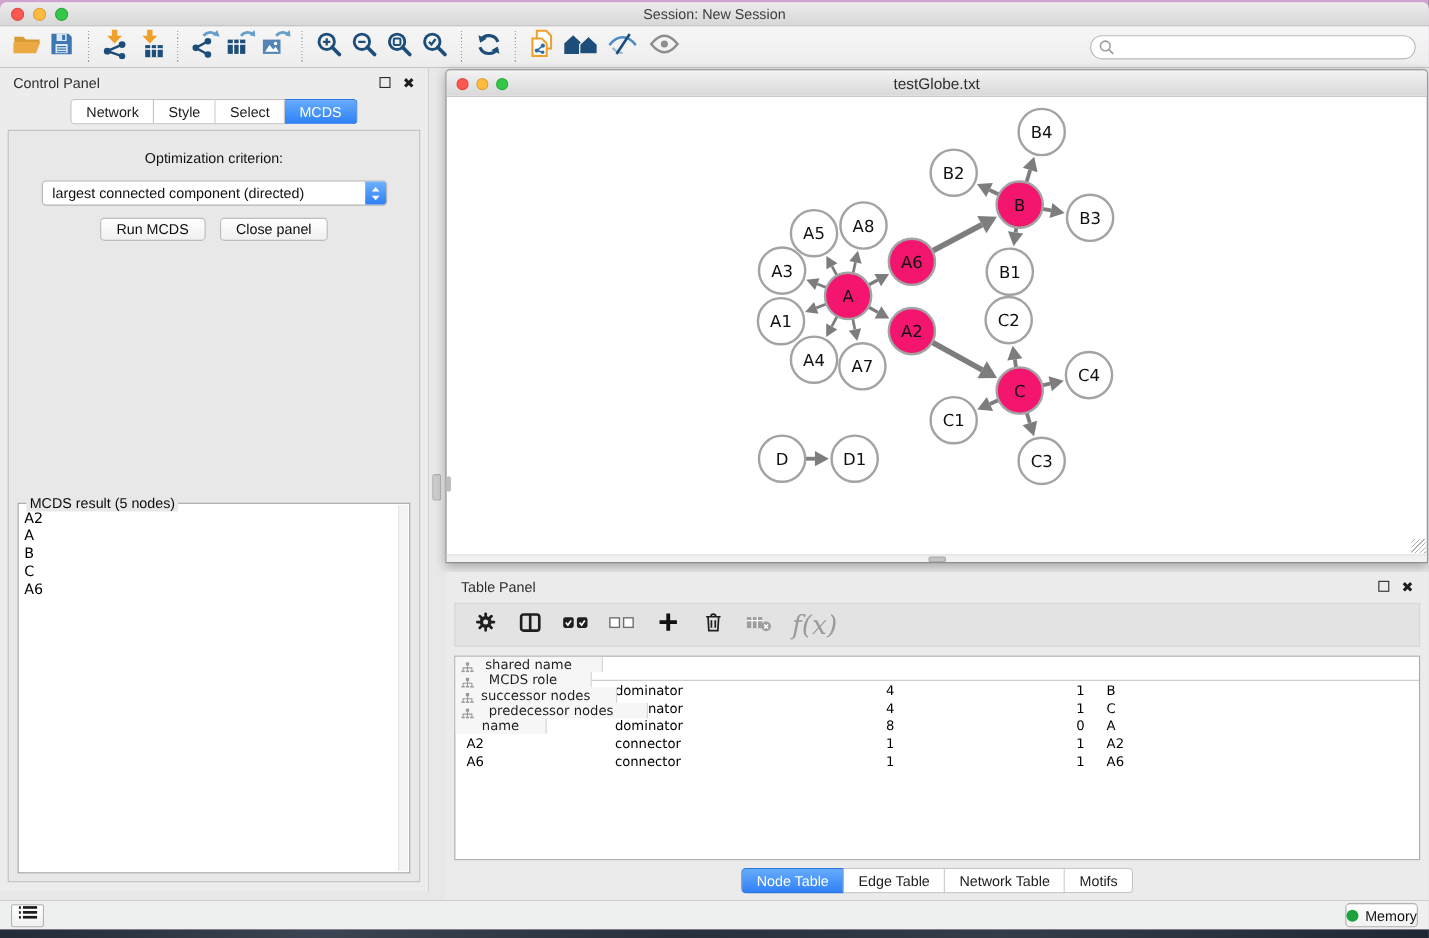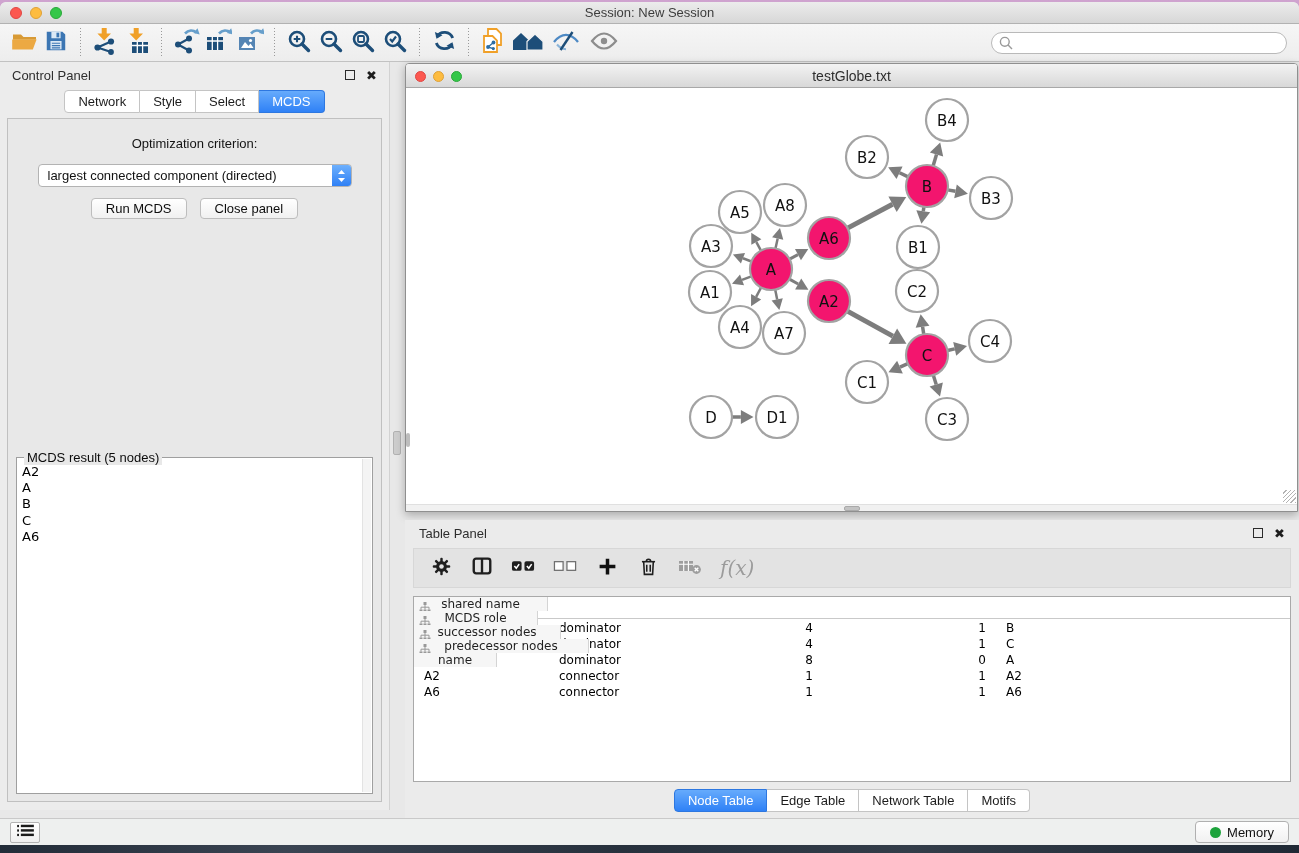--- a/index.html
+++ b/index.html
@@ -105,41 +105,41 @@
                  background:repeating-linear-gradient(135deg,transparent 0 2px,#b3b3b3 2px 3px); }
 
   
   .table-panel { position:absolute; left:405px; top:458px; right:0; bottom:0;
                  background:#ebebeb; display:flex; flex-direction:column; }
   .tp-header { height:26px; flex:0 0 26px; display:flex; align-items:center;
                padding:0 14px; font-size:13px; color:#2e2e2e; }
   .tp-toolbar { height:40px; flex:0 0 40px; margin:2px 8px 0; background:#e3e3e3;
                 border:1px solid #d7d7d7; display:flex; align-items:center; gap:17px; padding:0 15px; }
   .tp-icon { display:flex; align-items:center; justify-content:center; min-width:24px; }
-  .fx-label { font-family:"DejaVu Serif",serif; font-style:italic; font-size:20px; color:#9b9b9b; }
+  .fx-label { font-family:"DejaVu Serif",serif; font-style:italic; font-size:24px; color:#9b9b9b; }
   .tp-table { margin:8px 8px 0; height:186px; background:#fff; border:1px solid #a9a9a9;
               overflow:hidden; font-family:"DejaVu Sans",sans-serif; }
   .tp-thead { display:flex; height:22px; border-bottom:1px solid #c9c9c9;flex-direction:column; }
   .th { position:relative; height:100%; background:#f6f6f6; border-right:1px solid #d4d4d4;
         display:flex; align-items:center; justify-content:center;
         font-size:12px; color:#1f1f1f; }
   .th.filler { flex:1; background:#fff; border-right:none; }
   .hicon { position:absolute; left:5px; top:5px; }
   .tp-tbody { margin-top:1px; }
   .tr { display:flex; height:16px; align-items:center; }
   .td { font-size:12px; color:#000; height:100%; line-height:16px; }
   .tp-tabs-row { flex:1; display:flex; align-items:center; justify-content:center; }
 
   
   .statusbar { height:27px; flex:0 0 27px; background:#eef0ef; border-top:1px solid #c9c9c9;
                display:flex; align-items:center; padding:0 10px; }
   .list-btn { width:30px; height:21px; border:1px solid #b3b3b3; border-radius:2px;
               background:linear-gradient(#fff,#efefef);
               display:flex; align-items:center; justify-content:center; }
-  .memory-btn { margin-left:auto; height:22px; padding:0 14px; display:flex; align-items:center;
+  .memory-btn { margin-left:auto; height:22px; padding:0 0; display:flex; align-items:center;
                 gap:6px; background:linear-gradient(#fff,#f1f1f1); border:1px solid #b0b0b0;
                 border-radius:4px; font-size:13px; color:#111; }
   .mem-dot { width:11px; height:11px; border-radius:50%; background:#1da33c; }
 </style>
 </head>
 <body>
 
 <div class="screen">
   <div class="app">
 

